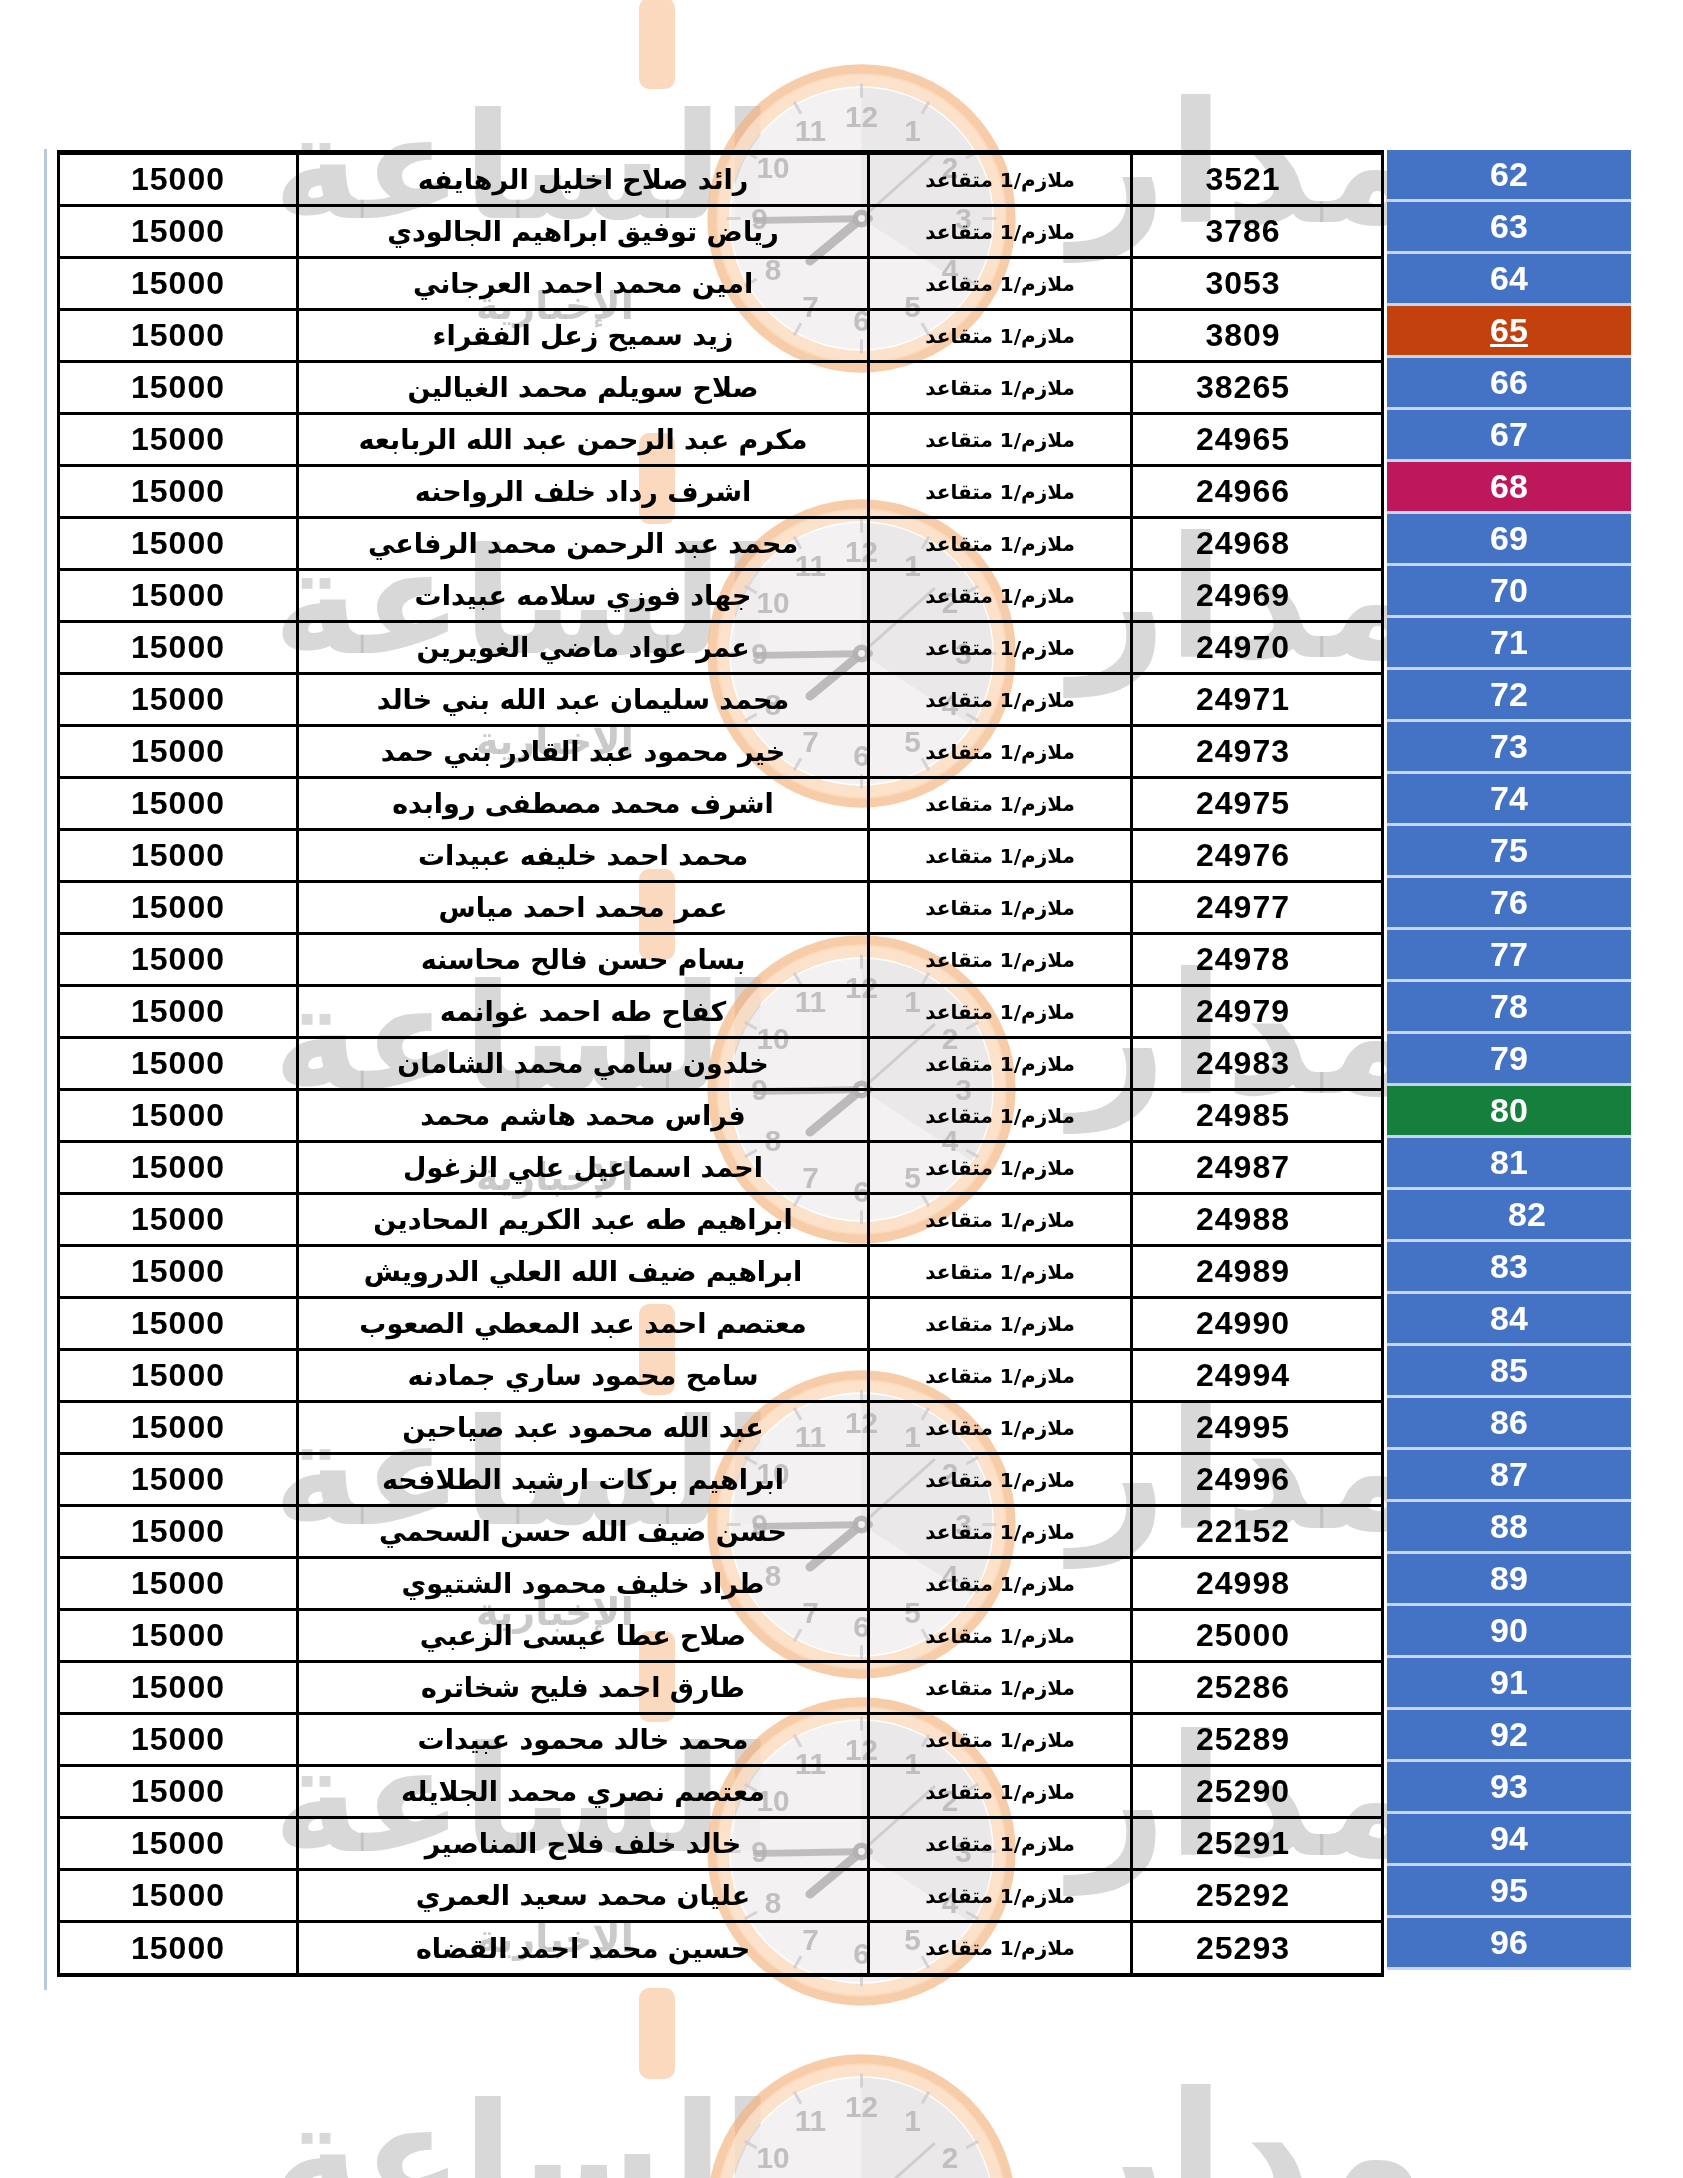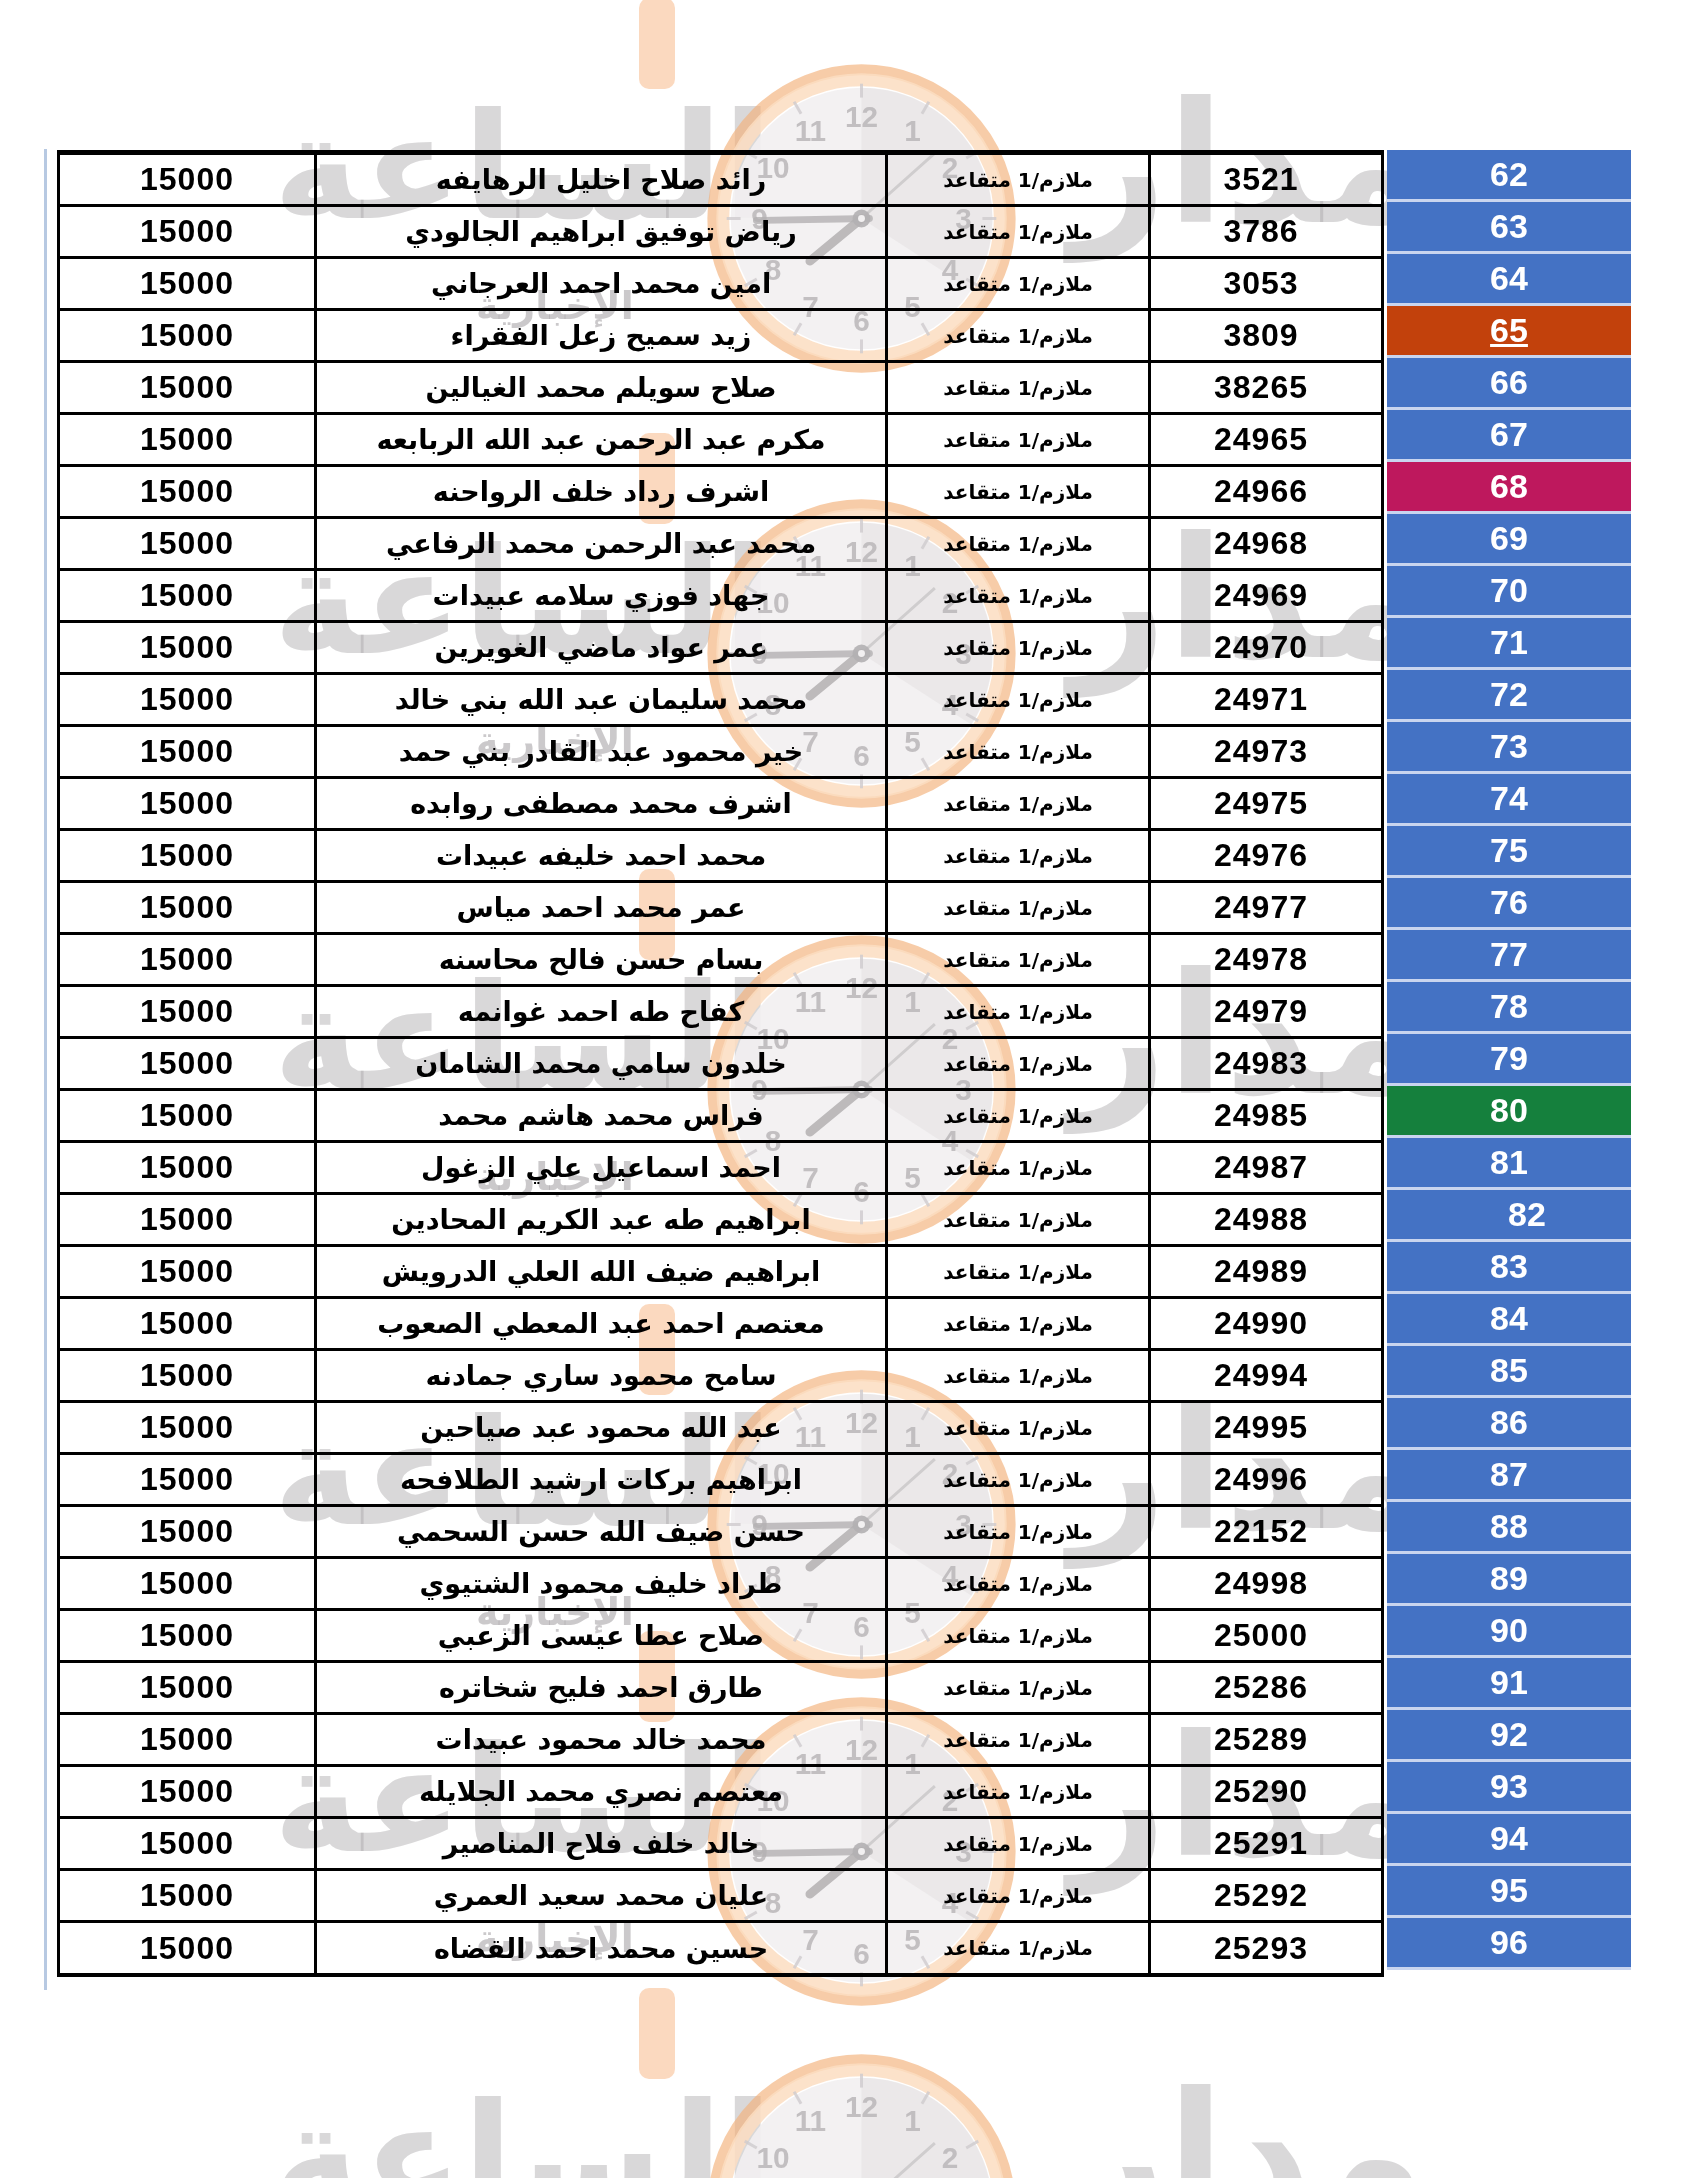--- a/index.html
+++ b/index.html
@@ -22,21 +22,21 @@
   .guide{position:absolute;left:44px;top:149px;width:3px;height:1841px;z-index:1;}
   
   .grid{
     position:absolute;left:57px;top:150px;width:1327px;z-index:2;
     border:3px solid #000;border-top-width:5px;border-bottom-width:4px;
     box-sizing:border-box;background:transparent;
   }
   .trow{display:flex;height:52px;box-sizing:border-box;border-bottom:3px solid #000;}
   .trow:last-child{border-bottom:none;height:50px;}
   .cell{display:flex;align-items:center;justify-content:center;box-sizing:border-box;color:#000;}
-  .cell.amount{width:254px;font-size:32px;font-weight:700;letter-spacing:1px;}
+  .cell.amount{width:236px;font-size:32px;font-weight:700;letter-spacing:1px;}
   .cell.name{width:574px;border-left:3px solid #000;border-right:3px solid #000;
              font-size:27px;font-weight:700;font-family:"DejaVu Sans",sans-serif;direction:rtl;}
   .cell.rank{width:260px;font-size:20px;font-weight:700;font-family:"DejaVu Sans",sans-serif;direction:rtl;}
   .cell.idnum{width:223px;border-left:3px solid #000;font-size:32px;font-weight:700;letter-spacing:1px;}
   
   .serials{position:absolute;left:1387px;top:150px;width:244px;z-index:2;}
   .scell{height:52px;box-sizing:border-box;display:flex;align-items:center;justify-content:center;
          border-bottom:3px solid #c9d5ef;color:#ffffff;font-size:34px;font-weight:700;}
 </style>
 </head>

